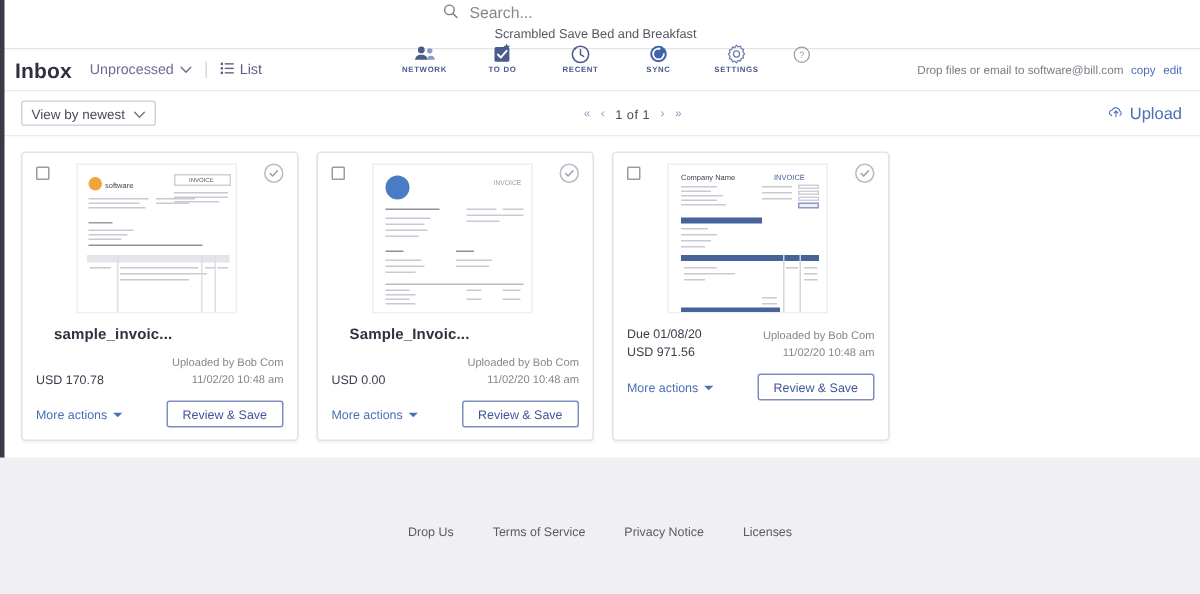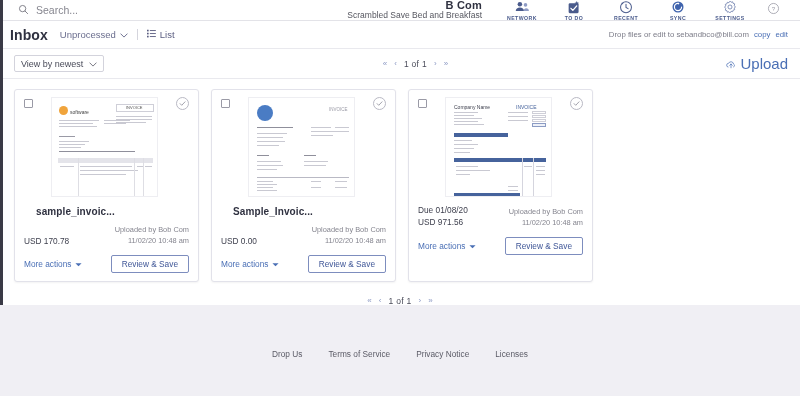--- a/index.html
+++ b/index.html
@@ -6,25 +6,26 @@
   html, body {
     width: 800px; height: 396px;
     font-family: "Liberation Sans", sans-serif;
     background: #ffffff;
     overflow: hidden;
   }
   body { position: relative; }
 
   
   .topbar {
-    height: 21px;
+    height: 33px;
     background: #ffffff;
     border-bottom: 1px solid #e3e3e8;
     display: flex; align-items: center;
     padding: 0 10px 0 18px;
+    flex-direction: column;
   }
   .search-wrap { display: flex; align-items: center; gap: 7px; flex: 0 0 auto; }
   .search-input {
     border: none; outline: none; background: transparent;
     font-family: "Liberation Sans", sans-serif;
     font-size: 10.5px; color: #6b6b76; width: 200px;
   }
   .search-input::placeholder { color: #86868f; }
   .topbar-spacer { flex: 1 1 auto; }
 
@@ -68,21 +69,21 @@
     border-bottom: 1px solid #e9e9ee;
   }
   .select-box {
     border: 1px solid #d3d3dc; border-radius: 2px; background: #fff;
     height: 17px; padding: 0 6px; display: flex; align-items: center; gap: 6px;
     font-size: 9px; color: #4a4c5a; cursor: pointer;
   }
   .pager { display: flex; align-items: center; gap: 7px; font-size: 8.5px; color: #5a6aa0; }
   .pager .arw { color: #8d9ac4; cursor: pointer; font-size: 8px; }
   .pager .pg { color: #4a4c5a; letter-spacing: .3px; }
-  .upload-btn { display: flex; align-items: flex-end; gap: 4px; font-size: 15px; color: #4a6fb5; cursor: pointer; }
+  .upload-btn { display: flex; align-items: flex-end; gap: 4px; font-size: 11px; color: #4a6fb5; cursor: pointer; }
 
   
   .content { background: #ffffff; padding: 10px 0 0 0; height: 218px; }
   .cards { display: flex; gap: 12px; padding-left: 14px; }
   .card {
     width: 185px; background: #fff;
     border: 1px solid #e2e2ea; border-radius: 3px;
     box-shadow: 0 1px 2px rgba(0,0,0,.05);
     padding: 7px 9px 8px 9px; position: relative;
   }
@@ -147,21 +148,20 @@
           <circle cx="6.7" cy="6.7" r="4.6" fill="none" stroke="#75757f" stroke-width="1.3"></circle>
           <line x1="10.2" y1="10.2" x2="14" y2="14" stroke="#75757f" stroke-width="1.3" stroke-linecap="round"></line>
         </svg>
     </span>
     <input class="search-input" value="" placeholder="Search..." style="">
   </div>
 
   <div class="topbar-spacer"></div>
 
   <div class="org-block">
-    <div class="org-name">B Com</div>
     <div class="org-sub">Scrambled Save Bed and Breakfast</div>
   </div>
 
   <div class="nav-items">
 
     <div class="nav-item">
       <span class="nav-icon">
         <svg width="15" height="12" viewBox="0 0 20 16">
           <circle cx="6.5" cy="4.4" r="3" fill="#4a5b8c"></circle>
           <circle cx="14" cy="5.2" r="2.4" fill="#8e9bc4"></circle>
@@ -251,21 +251,21 @@
         <rect x="0" y="9" width="2.2" height="2.2" fill="#5a5d80"></rect>
           <rect x="3.8" y="9.5" width="8" height="1.2" fill="#5a5d80"></rect>
       </svg>
     </span>
     <span>List</span>
   </div>
 
   <div class="head-spacer"></div>
 
   <div class="drop-note">
-    <span>Drop files or edit to sebandbco@bill.com</span>
+    <span>Drop files or email to software@bill.com</span>
     <span class="drop-link">copy</span>
     <span class="drop-link">edit</span>
   </div>
 </div>
 
 <div class="sortbar">
   <div class="select-box">
     <span>View by newest</span>
     <span>
       <svg width="8" height="5" viewBox="0 0 10 6">

